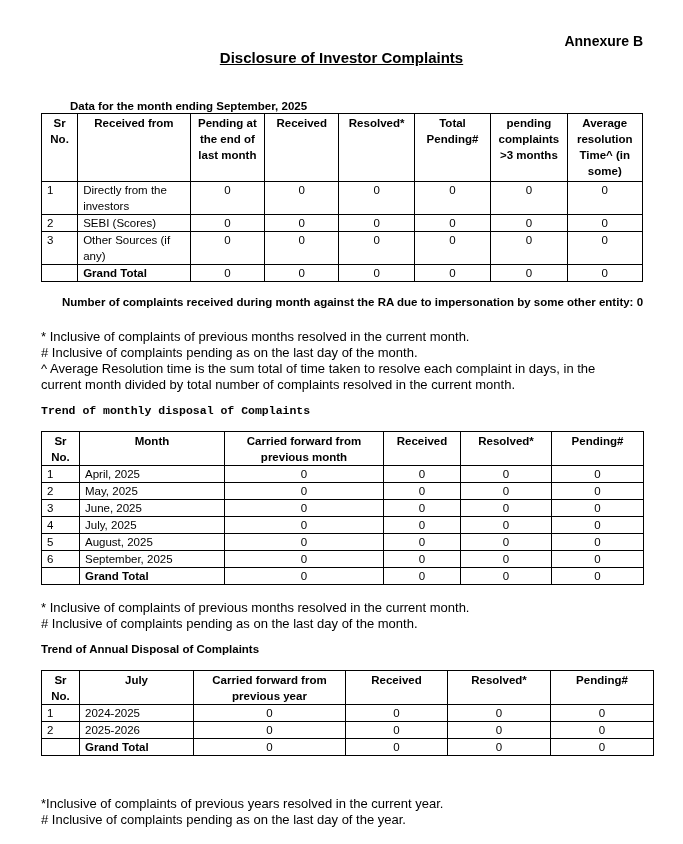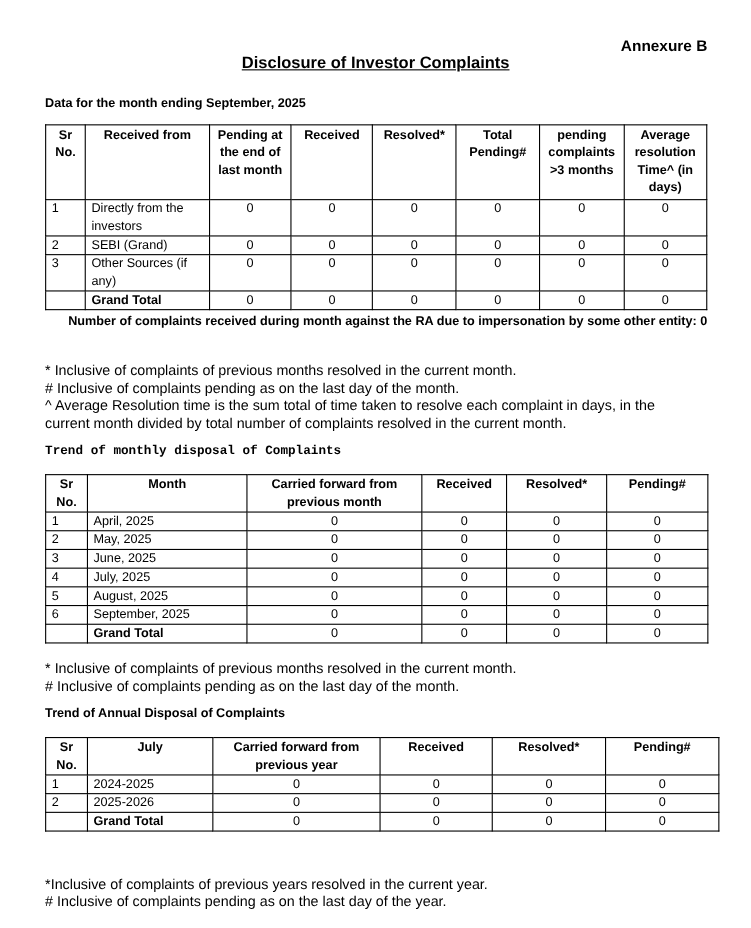--- a/index.html
+++ b/index.html
@@ -18,21 +18,21 @@
   th { font-weight: bold; text-align: center; padding-top: 1px; }
   td.c { text-align: center; }
   td.gt { font-weight: bold; }
 </style>
 </head>
 <body>
 
 <div class="annex">Annexure B</div>
 <div class="title">Disclosure of Investor Complaints</div>
 
-<div class="abs bold" style="top:88px;">Data for the month ending September, 2025</div>
+<div class="abs bold" style="top:100px;margin-left:29px;">Data for the month ending September, 2025</div>
 
 <table style="top:113px;">
   <colgroup>
     <col style="width:36px">
       <col style="width:112px">
       <col style="width:74px">
       <col style="width:74px">
     <col style="width:75px">
       <col style="width:76px">
       <col style="width:76px">
@@ -40,35 +40,35 @@
   </colgroup>
   <tbody>
       <tr>
     <th style="height:66px">Sr No.</th>
     <th>Received from</th>
     <th>Pending at the end of last month</th>
     <th>Received</th>
     <th>Resolved*</th>
     <th>Total Pending#</th>
     <th>pending complaints &gt;3 months</th>
-    <th>Average resolution Time^ (in days)</th>
+    <th>Average resolution Time^ (in some)</th>
   </tr>
   <tr>
     <td style="height:32px">1</td>
     <td>Directly from the investors</td>
     <td class="c">0</td>
     <td class="c">0</td>
     <td class="c">0</td>
     <td class="c">0</td>
     <td class="c">0</td>
     <td class="c">0</td>
   </tr>
   <tr>
     <td>2</td>
-    <td>SEBI (Grand)</td>
+    <td>SEBI (Scores)</td>
     <td class="c">0</td>
     <td class="c">0</td>
     <td class="c">0</td>
     <td class="c">0</td>
     <td class="c">0</td>
     <td class="c">0</td>
   </tr>
   <tr>
     <td style="height:32px">3</td>
     <td>Other Sources (if any)</td>
@@ -85,21 +85,21 @@
     <td class="c">0</td>
     <td class="c">0</td>
     <td class="c">0</td>
     <td class="c">0</td>
     <td class="c">0</td>
     <td class="c">0</td>
   </tr>
 </tbody>
   </table>
 
-<div class="abs bold" style="top:286px;padding-left:21px;">Number of complaints received during month against the RA due to impersonation by some other entity: 0</div>
+<div class="abs bold" style="top:296px;padding-left:21px;">Number of complaints received during month against the RA due to impersonation by some other entity: 0</div>
 
 <div class="abs note" style="top:329px;">
   <div>* Inclusive of complaints of previous months resolved in the current month.</div>
   <div># Inclusive of complaints pending as on the last day of the month.</div>
   <div>^ Average Resolution time is the sum total of time taken to resolve each complaint in days, in the</div>
   <div>current month divided by total number of complaints resolved in the current month.</div>
 </div>
 
 <div class="abs bold" style="top:404px;font-family:Liberation Mono, monospace;">Trend of monthly disposal of Complaints</div>
 

